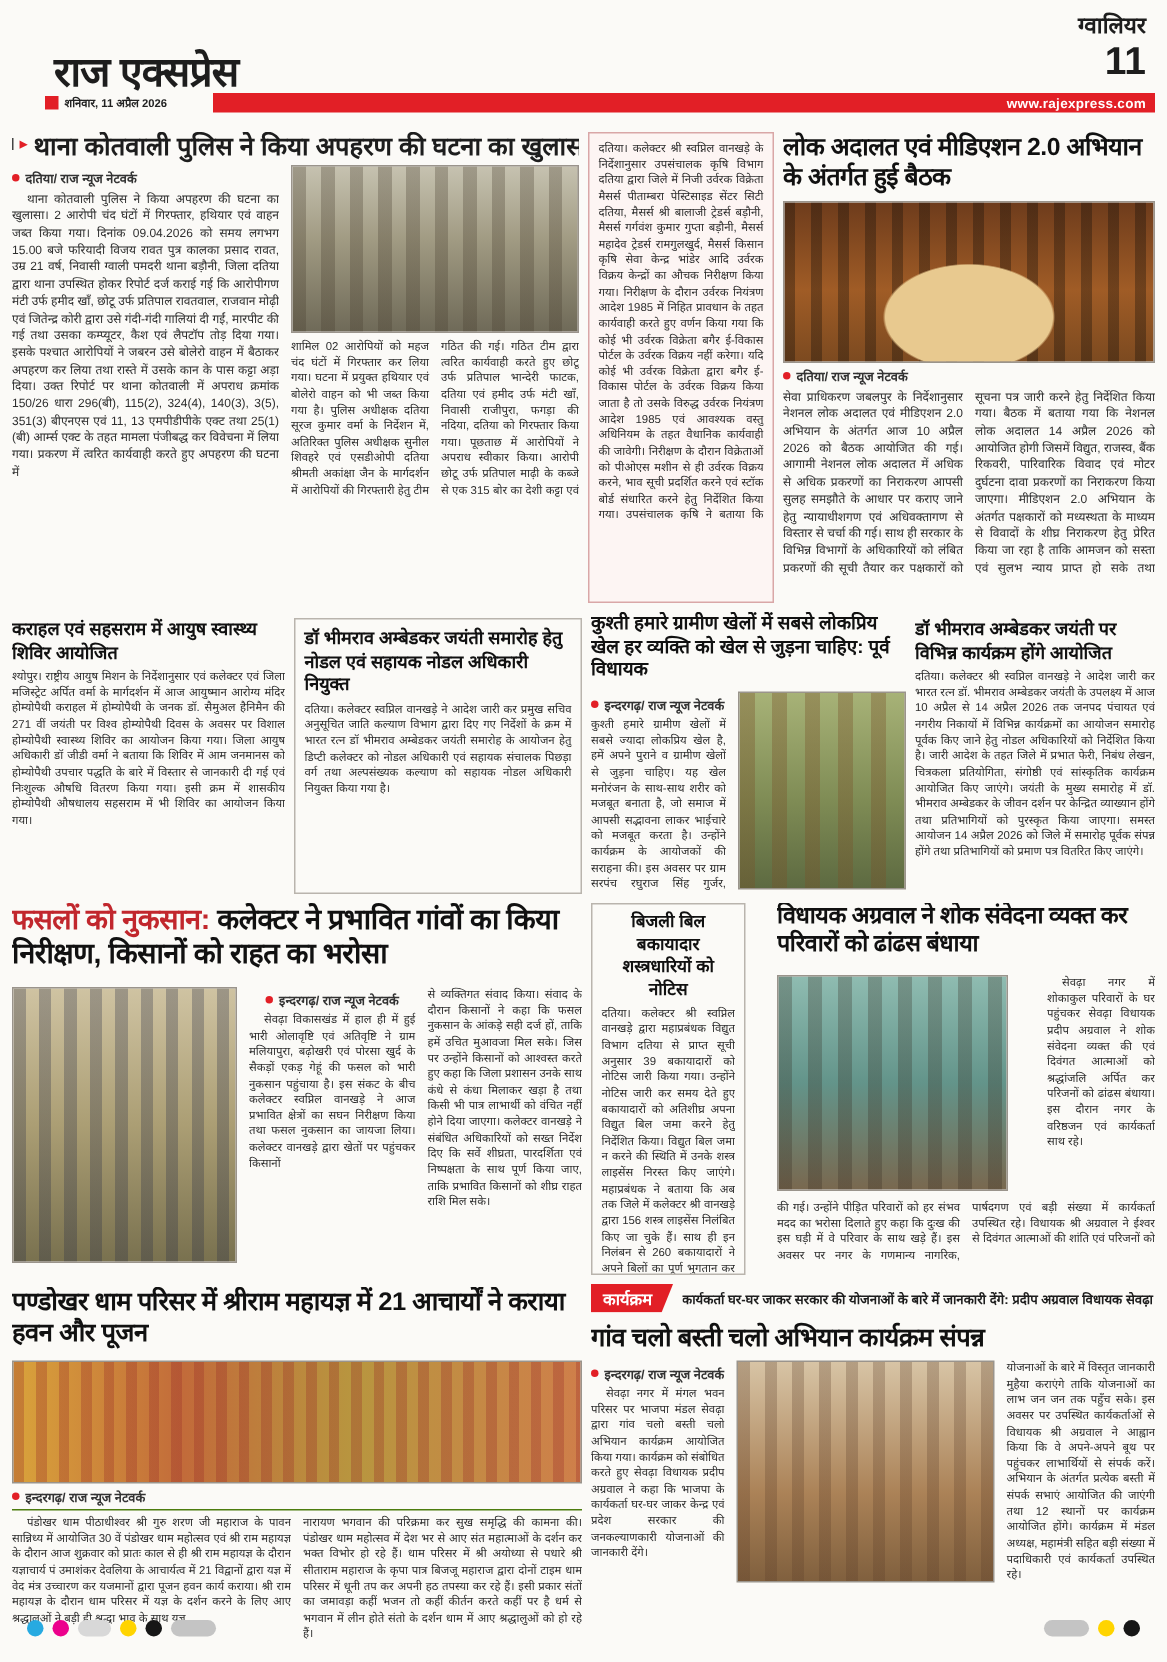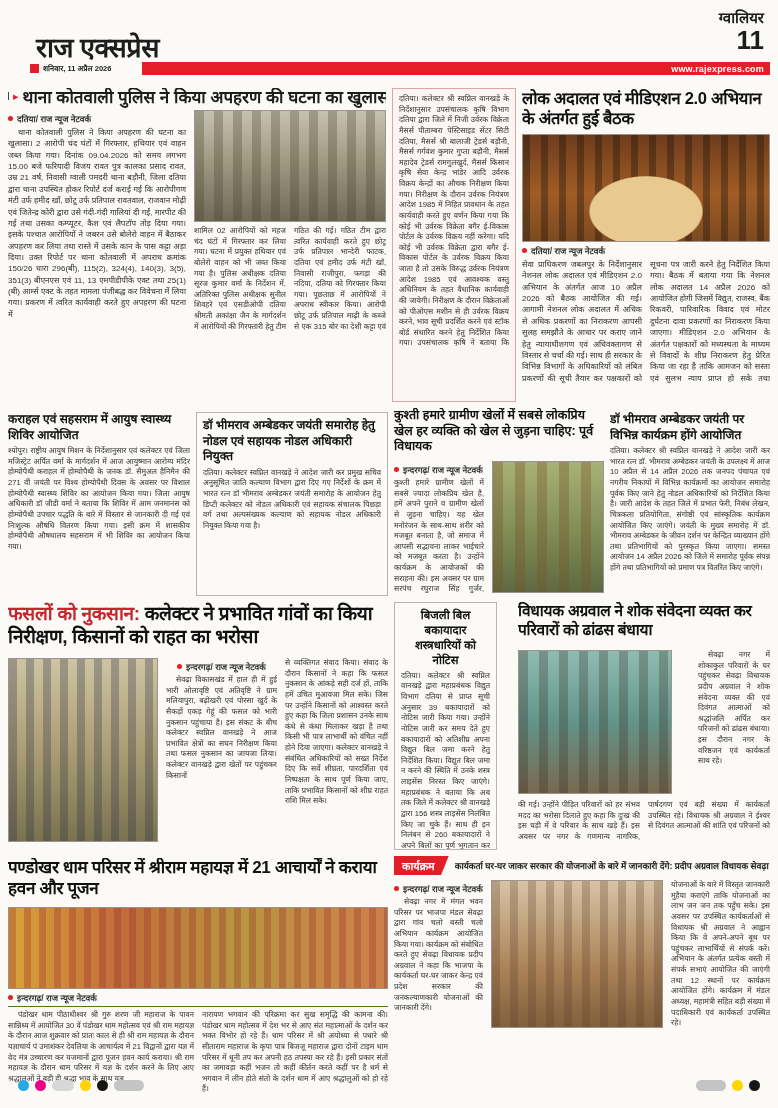--- a/index.html
+++ b/index.html
@@ -230,20 +230,21 @@
         <p class="body-sm">नारायण भगवान की परिक्रमा कर सुख समृद्धि की कामना की। पंडोखर धाम महोत्सव में देश भर से आए संत महात्माओं के दर्शन कर भक्त विभोर हो रहे हैं। धाम परिसर में श्री अयोध्या से पधारे श्री सीताराम महाराज के कृपा पात्र बिजजू महाराज द्वारा दोनों टाइम धाम परिसर में धूनी तप कर अपनी हठ तपस्या कर रहे हैं। इसी प्रकार संतों का जमावड़ा कहीं भजन तो कहीं कीर्तन करते कहीं पर है धर्म से भगवान में लीन होते संतो के दर्शन धाम में आए श्रद्धालुओं को हो रहे हैं।</p>
       </div>
     </div>
   </section>
 
   <section class="abs art" style="left:394px; top:856px; width:376px; height:242px;">
     <div class="row" style="align-items:center; gap:6px;">
       <span class="ribbon">कार्यक्रम</span>
       <span class="gk" style="flex:1;">कार्यकर्ता घर-घर जाकर सरकार की योजनाओं के बारे में जानकारी देंगे: प्रदीप अग्रवाल विधायक सेवढ़ा</span>
     </div>
+    <h1 class="h-banner" style="margin-top:4px;">गांव चलो बस्ती चलो अभियान कार्यक्रम संपन्न</h1>
     <div class="row" style="margin-top:5px; height:180px;">
       <div style="width:90px; overflow:hidden;">
         <div class="byline">
           <span class="dot"></span>
           <span>इन्दरगढ़/ राज न्यूज नेटवर्क</span>
         </div>
         <p class="body-sm indent">सेवढ़ा नगर में मंगल भवन परिसर पर भाजपा मंडल सेवढ़ा द्वारा गांव चलो बस्ती चलो अभियान कार्यक्रम आयोजित किया गया। कार्यक्रम को संबोधित करते हुए सेवढ़ा विधायक प्रदीप अग्रवाल ने कहा कि भाजपा के कार्यकर्ता घर-घर जाकर केन्द्र एवं प्रदेश सरकार की जनकल्याणकारी योजनाओं की जानकारी देंगे।</p>
       </div>
       <div class="photo ph-rally" style="width:172px; height:148px;"></div>
       <div style="width:100px; overflow:hidden;">

